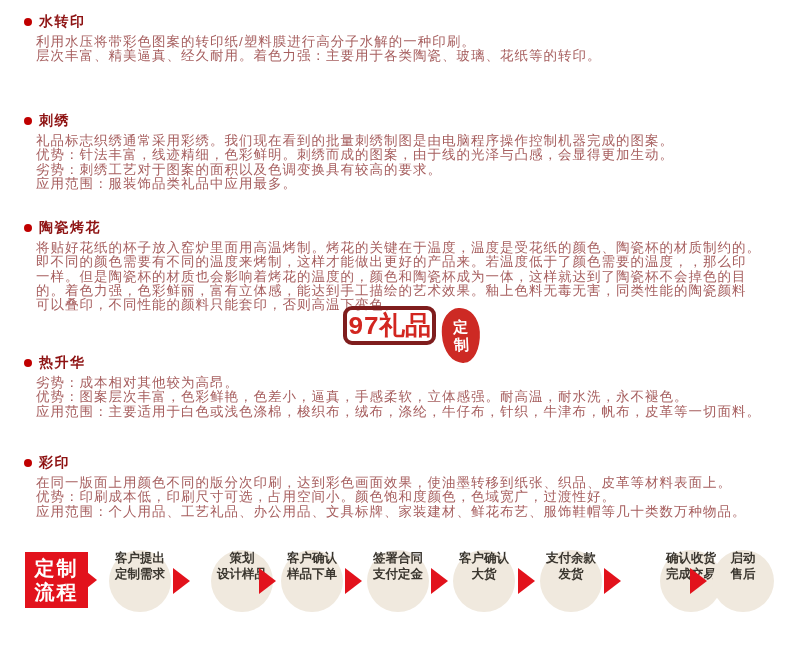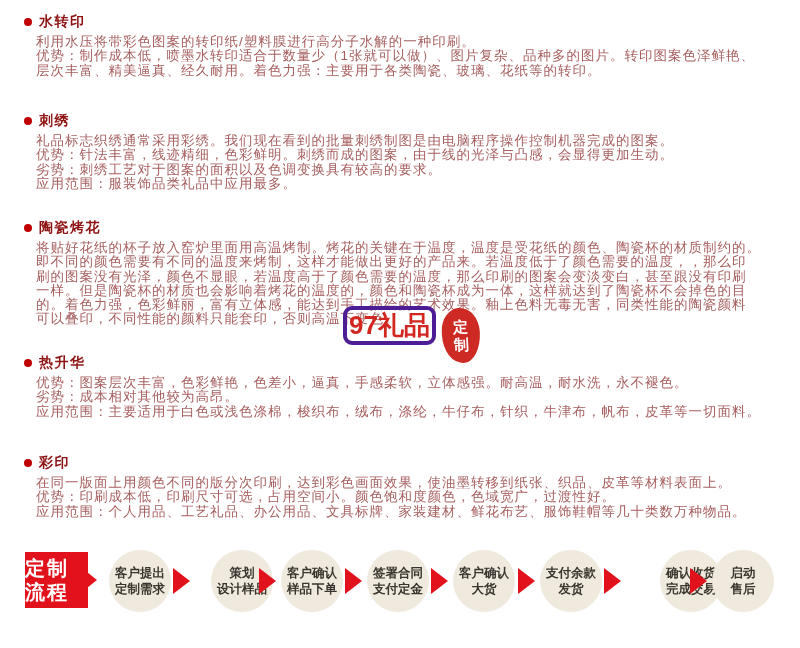--- a/index.html
+++ b/index.html
@@ -46,28 +46,29 @@
     line-height: 14.3px;
     letter-spacing: 1px;
     color: #a65e5e;
     white-space: nowrap;
   }
   
   .wm-badge {
     position: absolute;
     left: 343px; top: 306px;
     width: 93px; height: 39px;
-    border: 4px solid #4c1d95;
+    border: 4px solid #7f1d1d;
     border-radius: 9px;
     display: flex; align-items: center; justify-content: center;
     color: #d22620;
     font-size: 26px;
     font-weight: bold;
     letter-spacing: 0;
     background: transparent;
+    font-family: Liberation Mono, monospace;
   }
   .wm-seal {
     position: absolute;
     left: 442px; top: 308px;
     width: 38px; height: 55px;
     background: #cd2a24;
     border-radius: 48% 52% 46% 54% / 42% 46% 56% 54%;
     transform: rotate(-3deg);
     display: flex; flex-direction: column;
     align-items: center; justify-content: center;
@@ -82,39 +83,39 @@
     position: absolute;
     left: 25px; top: 4px;
     width: 63px; height: 56px;
     background: #e2121c;
     color: #ffffff;
     font-size: 20px;
     font-weight: bold;
     line-height: 24px;
     letter-spacing: 2px;
     display: flex; flex-direction: column;
-    align-items: flex-start; justify-content: center;
+    align-items: center; justify-content: center;
   }
   .flow-label .tip {
     position: absolute;
     right: -9px; top: 50%;
     margin-top: -8px;
     width: 0; height: 0;
     border-top: 8px solid transparent;
     border-bottom: 8px solid transparent;
     border-left: 10px solid #e2121c;
   }
   .flow-step {
     position: absolute;
     top: 2px;
     width: 62px; height: 62px;
     border-radius: 50%;
     background: #f0e9de;
     display: flex; flex-direction: column;
-    align-items: center; justify-content: center;
+    align-items: center; justify-content: flex-start;
     text-align: center;
   }
   .flow-step .step-line {
     font-size: 12.5px;
     font-weight: bold;
     color: #3a362f;
     line-height: 16px;
     white-space: nowrap;
   }
   .flow-arrow {
@@ -131,21 +132,20 @@
 
 <div class="page">
 
   <div class="section" style="top:14px;">
     <div class="title-row">
       <span class="bullet"></span>
       <span class="sec-title">水转印</span>
     </div>
     <div class="sec-body">
       <div class="line">利用水压将带彩色图案的转印纸/塑料膜进行高分子水解的一种印刷。</div>
-      <div class="line">优势：制作成本低，喷墨水转印适合于数量少（1张就可以做）、图片复杂、品种多的图片。转印图案色泽鲜艳、</div>
       <div class="line">层次丰富、精美逼真、经久耐用。着色力强：主要用于各类陶瓷、玻璃、花纸等的转印。</div>
     </div>
   </div>
 
   <div class="section" style="top:113px;">
     <div class="title-row">
       <span class="bullet"></span>
       <span class="sec-title">刺绣</span>
     </div>
     <div class="sec-body">
@@ -157,41 +157,40 @@
   </div>
 
   <div class="section" style="top:220px;">
     <div class="title-row">
       <span class="bullet"></span>
       <span class="sec-title">陶瓷烤花</span>
     </div>
     <div class="sec-body">
       <div class="line">将贴好花纸的杯子放入窑炉里面用高温烤制。烤花的关键在于温度，温度是受花纸的颜色、陶瓷杯的材质制约的。</div>
       <div class="line">即不同的颜色需要有不同的温度来烤制，这样才能做出更好的产品来。若温度低于了颜色需要的温度，，那么印</div>
-      <div class="line">刷的图案没有光泽，颜色不显眼，若温度高于了颜色需要的温度，那么印刷的图案会变淡变白，甚至跟没有印刷</div>
       <div class="line">一样。但是陶瓷杯的材质也会影响着烤花的温度的，颜色和陶瓷杯成为一体，这样就达到了陶瓷杯不会掉色的目</div>
       <div class="line">的。着色力强，色彩鲜丽，富有立体感，能达到手工描绘的艺术效果。釉上色料无毒无害，同类性能的陶瓷颜料</div>
       <div class="line">可以叠印，不同性能的颜料只能套印，否则高温下变色。</div>
     </div>
   </div>
 
   <div class="wm-badge">97礼品</div>
   <div class="wm-seal">
     <span>定</span>
     <span>制</span>
   </div>
 
   <div class="section" style="top:355px;">
     <div class="title-row">
       <span class="bullet"></span>
       <span class="sec-title">热升华</span>
     </div>
     <div class="sec-body">
+      <div class="line">劣势：成本相对其他较为高昂。</div>
       <div class="line">优势：图案层次丰富，色彩鲜艳，色差小，逼真，手感柔软，立体感强。耐高温，耐水洗，永不褪色。</div>
-      <div class="line">劣势：成本相对其他较为高昂。</div>
       <div class="line">应用范围：主要适用于白色或浅色涤棉，梭织布，绒布，涤纶，牛仔布，针织，牛津布，帆布，皮革等一切面料。</div>
     </div>
   </div>
 
   <div class="section" style="top:455px;">
     <div class="title-row">
       <span class="bullet"></span>
       <span class="sec-title">彩印</span>
     </div>
     <div class="sec-body">

